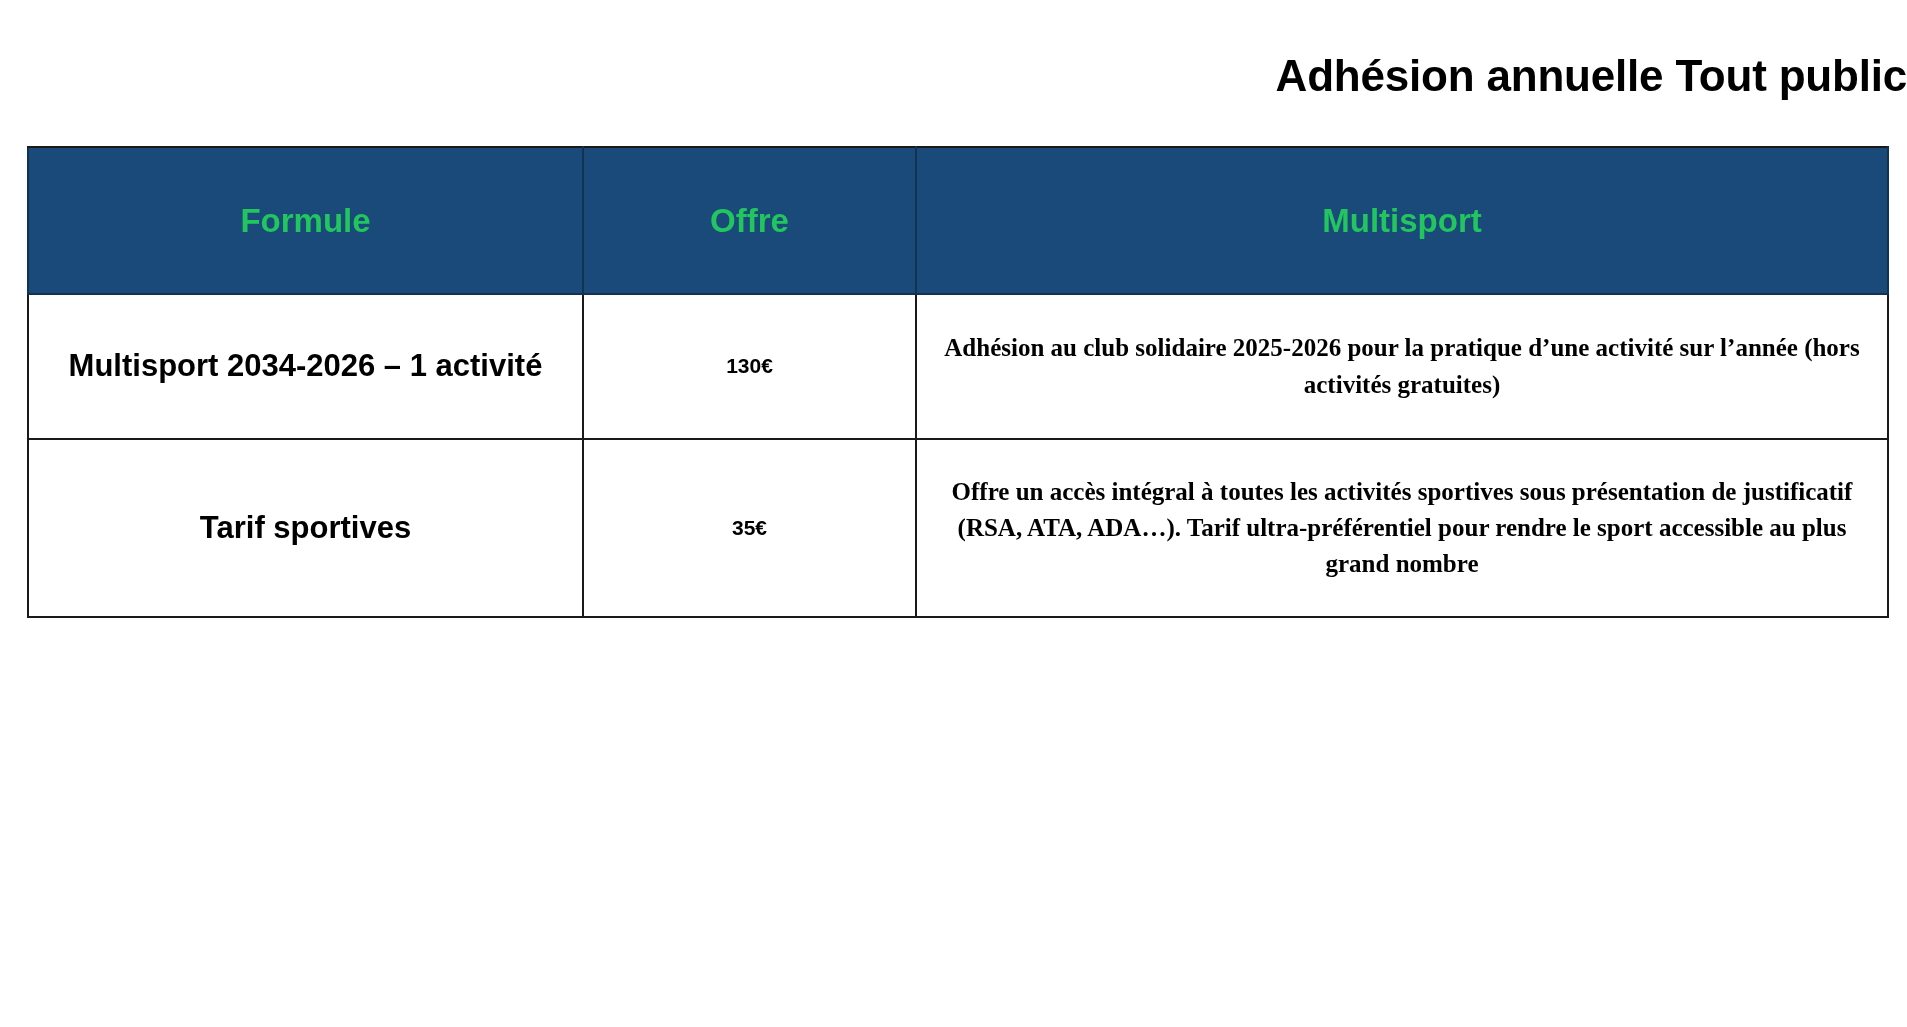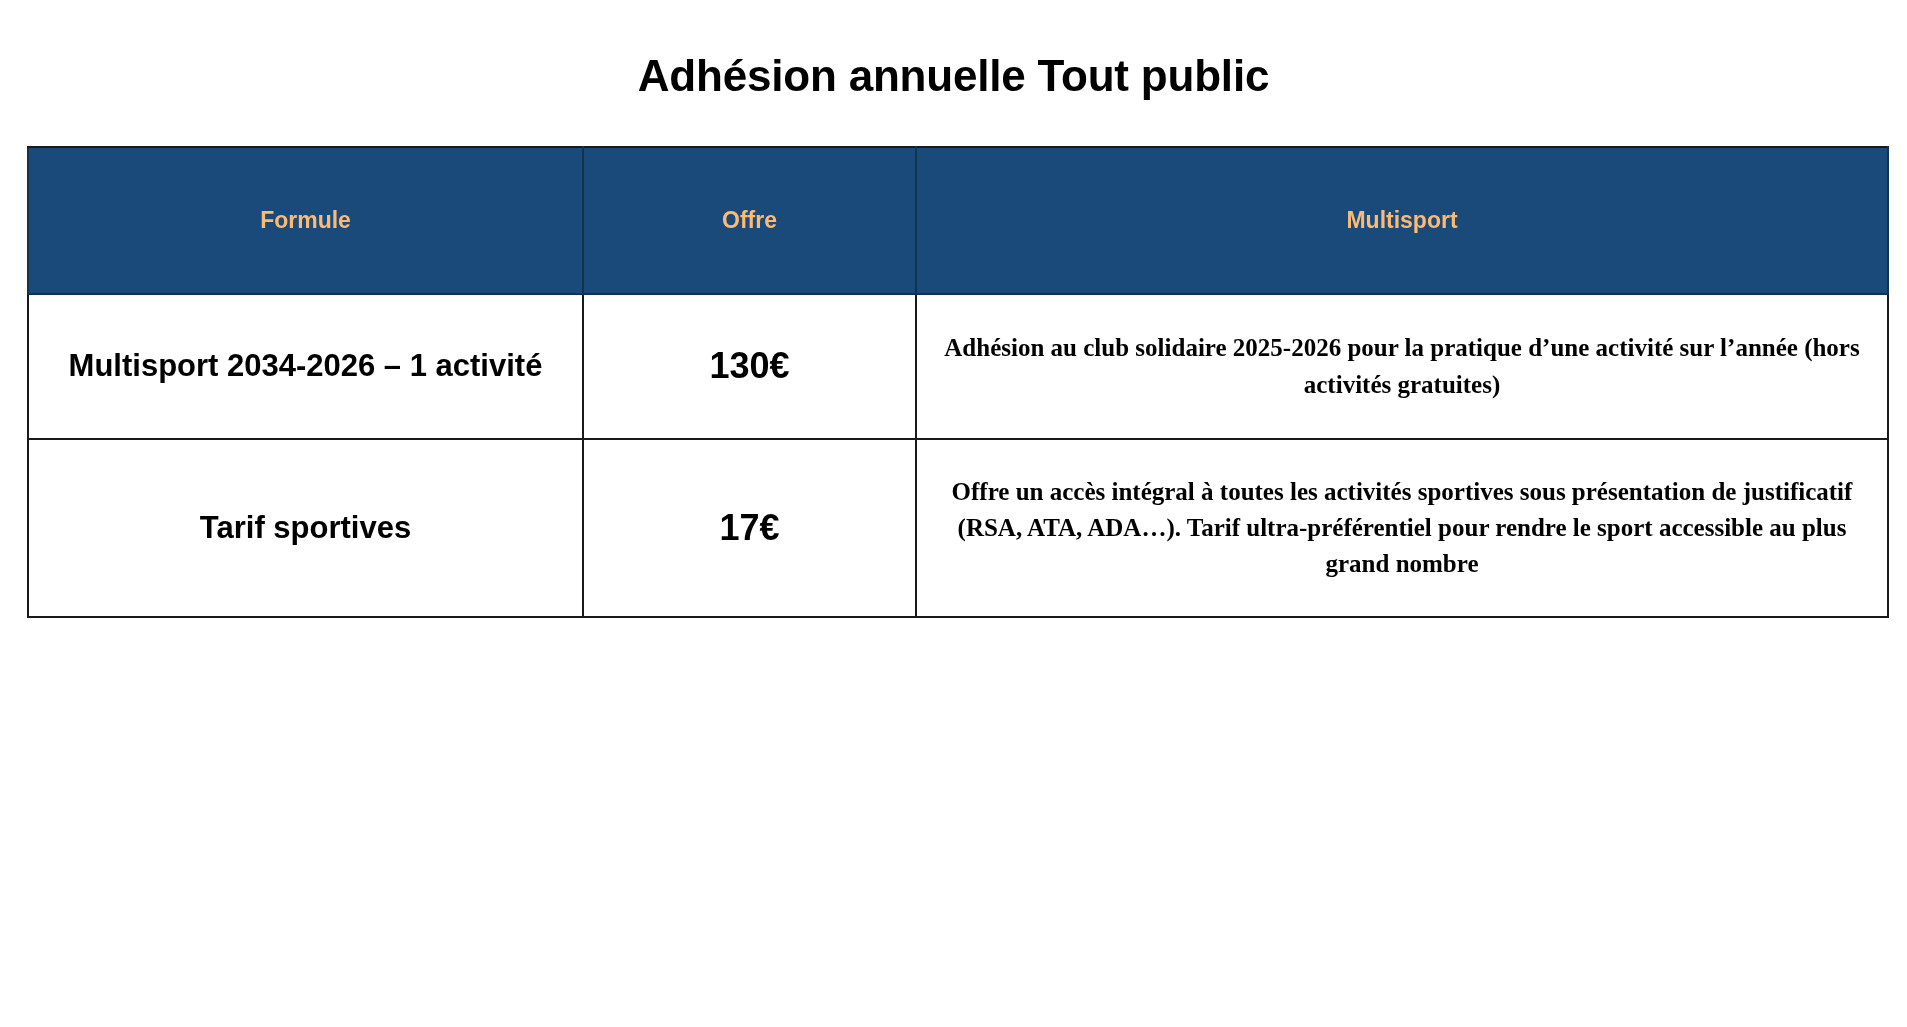--- a/index.html
+++ b/index.html
@@ -20,21 +20,21 @@
     width: 1907px;
     height: 1027px;
     background: #ffffff;
   }
 
   .page-title {
     position: absolute;
     top: 22px;
     left: 0;
     width: 1907px;
-    text-align: center;
+    text-align: right;
     font-size: 44px;
     font-weight: bold;
     letter-spacing: -0.2px;
     color: #000000;
     line-height: 1.15;
   }
 
   .pricing-table {
     position: absolute;
     left: 27px;
@@ -51,43 +51,43 @@
   .pricing-table th,
   .pricing-table td {
     border: 2px solid #1a1a1a;
     text-align: center;
     vertical-align: middle;
     padding: 0 10px;
   }
 
   .pricing-table thead th {
     background: #1a4a7a;
-    color: #fdba74;
-    font-size: 23px;
+    color: #22c55e;
+    font-size: 33px;
     font-weight: bold;
     height: 145px;
     border-color: #12334f;
     border-top-color: #1a1a1a;
   }
 
   .pricing-table tbody td {
     background: #ffffff;
     color: #000000;
     font-weight: bold;
   }
 
   .cell-formule {
     font-size: 31px;
     line-height: 1.42;
     padding-left: 22px;
     padding-right: 22px;
   }
 
   .cell-tarif {
-    font-size: 36px;
+    font-size: 21px;
     line-height: 1.35;
   }
 
   .cell-desc {
     font-size: 25px;
     line-height: 1.45;
     padding-left: 30px;
     padding-right: 30px;
     font-family: Liberation Serif, serif;
   }
@@ -118,19 +118,19 @@
       </tr>
     </thead>
     <tbody>
       <tr class="row-1">
         <td class="cell-formule">Multisport 2034-2026 – 1 activité</td>
         <td class="cell-tarif">130€</td>
         <td class="cell-desc">Adhésion au club solidaire 2025-2026 pour la pratique d’une activité sur l’année (hors activités gratuites)</td>
       </tr>
       <tr class="row-4">
         <td class="cell-formule">Tarif sportives</td>
-        <td class="cell-tarif">17€</td>
+        <td class="cell-tarif">35€</td>
         <td class="cell-desc">Offre un accès intégral à toutes les activités sportives sous présentation de justificatif (RSA, ATA, ADA…). Tarif ultra-préférentiel pour rendre le sport accessible au plus grand nombre</td>
       </tr>
     </tbody>
   </table>
 
 </div>
 
 </body></html>

